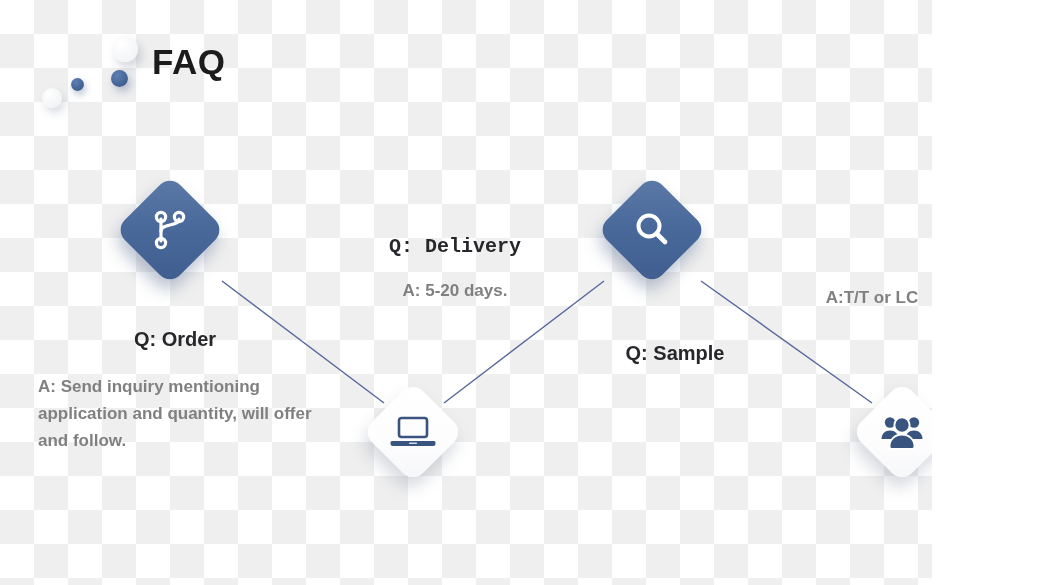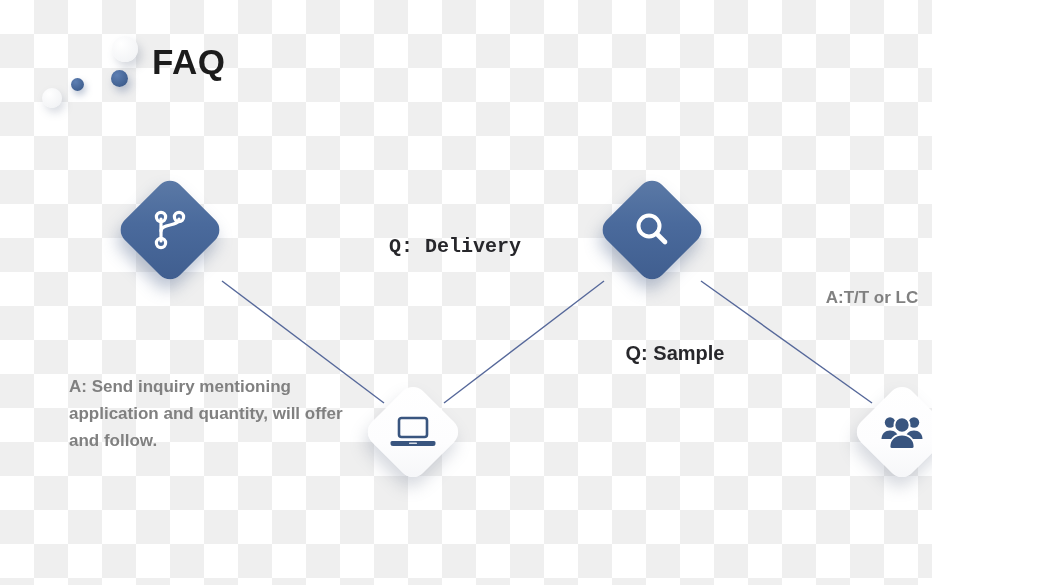--- a/index.html
+++ b/index.html
@@ -107,21 +107,21 @@
     font-weight: bold;
     color: #27272b;
   }
   .a {
     position: absolute;
     font-weight: bold;
     color: #808080;
   }
 
   #q-order    { left: 40px;  top: 328px; width: 270px; text-align: center; font-size: 20px; }
-  #a-order    { left: 38px;  top: 373px; width: 276px; font-size: 17px; line-height: 27px; text-align: left; margin-left: 31px;}
+  #a-order    { left: 38px;  top: 373px; width: 276px; font-size: 17px; line-height: 27px; text-align: left;}
 
   #q-delivery { left: 355px; top: 235px; width: 200px; text-align: center; font-size: 20px; font-family: Liberation Mono, monospace; }
   #a-delivery { left: 355px; top: 281px; width: 200px; text-align: center; font-size: 17px; }
 
   #q-sample   { left: 560px; top: 342px; width: 230px; text-align: center; font-size: 20px; }
   #a-sample   { left: 575px; top: 388px; width: 200px; font-size: 17px; line-height: 27px; text-align: left;}
 
   #q-payment  { left: 741px; top: 196px; width: 262px; font-size: 20px; line-height: 28px; text-align: left;}
   #a-payment  { left: 741px; top: 288px; width: 262px; font-size: 17px; text-align: center; }
 </style>
@@ -151,32 +151,34 @@
         <g fill="none" stroke="#ffffff" stroke-width="3.2" stroke-linecap="round">
           <line x1="11" y1="10" x2="11" y2="32"></line>
           <path d="M11 22 C 11 14, 29 18, 29 10"></path>
         </g>
         <circle cx="11" cy="8" r="4.6" fill="none" stroke="#ffffff" stroke-width="3.2"></circle>
         <circle cx="29" cy="8" r="4.6" fill="none" stroke="#ffffff" stroke-width="3.2"></circle>
         <circle cx="11" cy="34" r="4.6" fill="none" stroke="#ffffff" stroke-width="3.2"></circle>
       </svg>
     </span>
   </div>
+  <div id="q-order" class="q">Q: Order</div>
   <div id="a-order" class="a">A: Send inquiry mentioning application and quantity, will offer and follow.</div>
 
   <div id="diamond-delivery" class="diamond diamond-white">
     <span class="ico">
       <svg width="46" height="36" viewBox="0 0 46 36" xmlns="http://www.w3.org/2000/svg">
         <rect x="9" y="4" width="28" height="19" rx="2.5" fill="none" stroke="#39557f" stroke-width="2.6"></rect>
         <path d="M2 27 H44 a1.5 1.5 0 0 1 1.5 1.5 v1 a2.5 2.5 0 0 1 -2.5 2.5 H3 a2.5 2.5 0 0 1 -2.5 -2.5 v-1 A1.5 1.5 0 0 1 2 27 Z" fill="#39557f"></path>
         <rect x="19" y="28.6" width="8" height="1.5" rx="0.7" fill="#ffffff" opacity="0.8"></rect>
       </svg>
     </span>
   </div>
   <div id="q-delivery" class="q">Q: Delivery</div>
+  <div id="a-delivery" class="a">A: 5-20 days.</div>
 
   <div id="diamond-sample" class="diamond diamond-blue">
     <span class="ico">
       <svg width="42" height="42" viewBox="0 0 42 42" xmlns="http://www.w3.org/2000/svg">
         <circle cx="18" cy="17" r="10.5" fill="none" stroke="#ffffff" stroke-width="4"></circle>
         <line x1="25.5" y1="24.5" x2="34" y2="33" stroke="#ffffff" stroke-width="4.6" stroke-linecap="round"></line>
       </svg>
     </span>
   </div>
   <div id="q-sample" class="q">Q: Sample</div>

